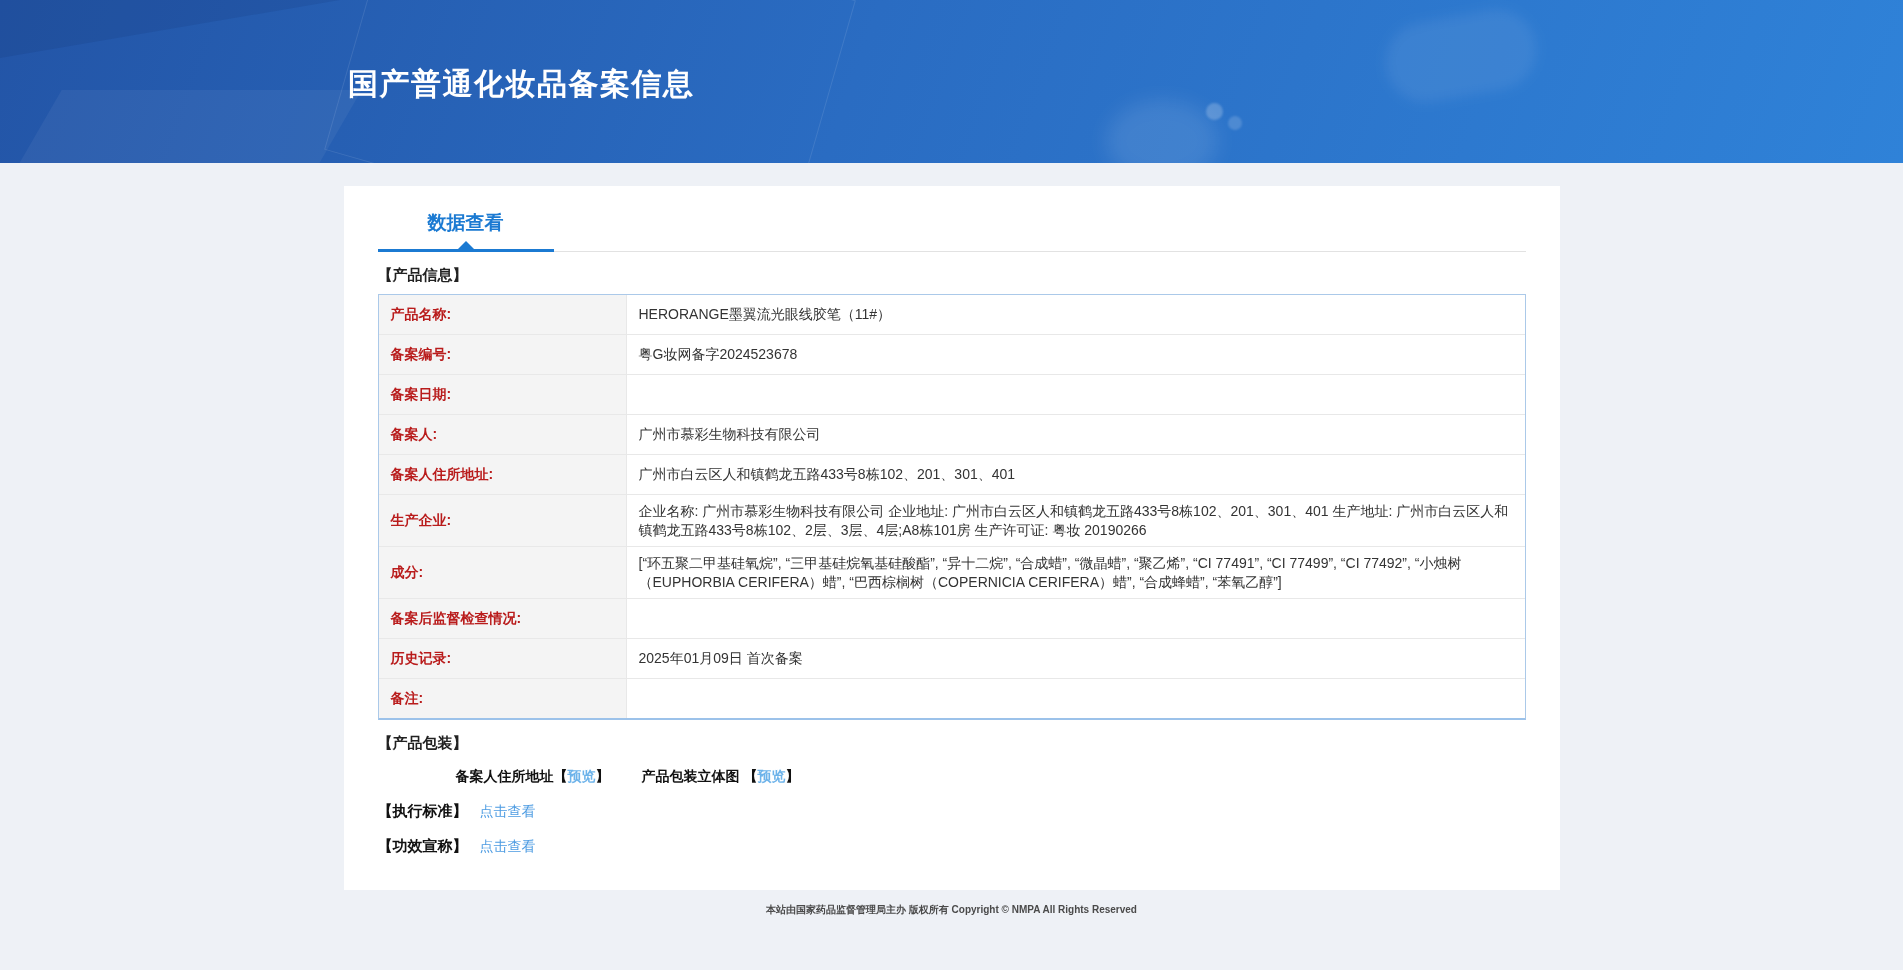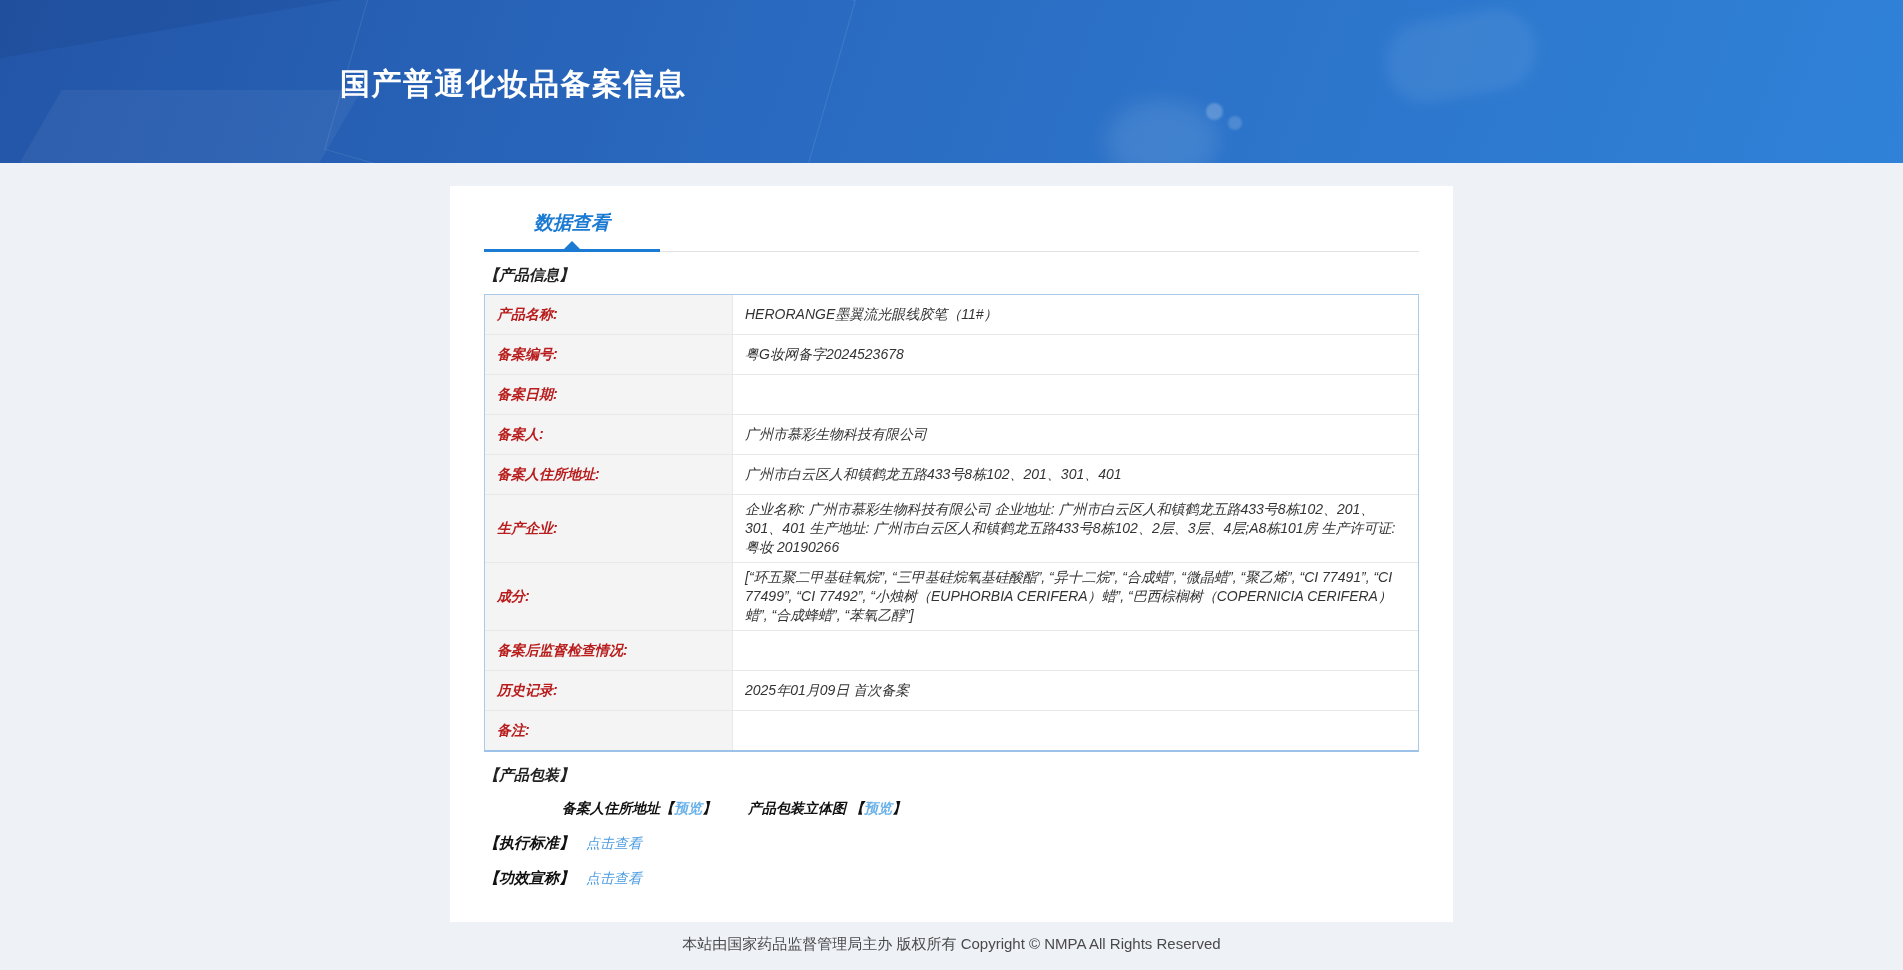--- a/index.html
+++ b/index.html
@@ -8,43 +8,43 @@
     background:#eef1f6;
     font-family:"Liberation Sans","DejaVu Sans",sans-serif;
     overflow:hidden;
   }
   
   .hero {
     position:relative; height:163px; overflow:hidden;
     background:linear-gradient(110deg,#2355a7 0%,#2a6cc2 45%,#2f82d8 100%);
   }
   .hero-title {
-    position:absolute; left:340px; top:64px;
+    position:absolute; left:348px; top:64px;
     color:#ffffff; font-size:30px; font-weight:bold; letter-spacing:1.5px;
   }
   .deco { position:absolute; pointer-events:none; }
   .deco-corner { top:0; left:0; width:340px; height:58px;
     background:rgba(8,25,80,.10); clip-path:polygon(0 0,100% 0,0 100%); }
   .deco-cube { left:355px; top:-70px; width:470px; height:290px;
     border:1px solid rgba(255,255,255,.10); transform:rotate(16deg); }
   .deco-tri { left:40px; top:90px; width:300px; height:75px;
     background:rgba(255,255,255,.05); transform:skewX(-30deg); }
   .deco-blob { left:1106px; top:100px; width:112px; height:82px;
     background:rgba(255,255,255,.10); border-radius:50%; filter:blur(10px); }
   .deco-dot1 { left:1206px; top:103px; width:17px; height:17px;
     background:rgba(255,255,255,.22); border-radius:50%; filter:blur(1px); }
   .deco-dot2 { left:1228px; top:116px; width:14px; height:14px;
     background:rgba(255,255,255,.16); border-radius:50%; filter:blur(1px); }
   .deco-pill { left:1385px; top:16px; width:152px; height:80px;
     background:rgba(255,255,255,.07); border-radius:42px;
     transform:rotate(-10deg); filter:blur(6px); }
   
   .card {
-    width:1003px; margin:23px auto 0; background:#ffffff;
-    padding:24px 34px 34px; min-height:704px;font-style:italic;
+    width:1216px; margin:23px auto 0; background:#ffffff;
+    padding:24px 34px 34px; min-height:704px;
   }
   .tabs { border-bottom:1px solid #e2e2e2; display:flex; }
   .tab {
     position:relative; width:176px; text-align:center;
     padding-bottom:13px; margin-bottom:-1px;
     border-bottom:3px solid #1b7ad2;
     color:#1b7ad2; font-size:19px; font-weight:bold; cursor:pointer;
   }
   .tab .tri {
     position:absolute; left:50%; transform:translateX(-50%); bottom:0;
@@ -69,21 +69,21 @@
   .trow.tall .tlabel, .trow.tall .tvalue { min-height:51px; }
   
   .pack-row { margin:15px 0 0 78px; display:flex; font-size:14px; color:#111; font-weight:bold; }
   .pack-item { white-space:pre; }
   .pack-item + .pack-item { margin-left:32px; }
   .preview-link { color:#6db3ea; text-decoration:none; font-weight:bold; cursor:pointer; }
   .link-row { margin-top:16px; display:flex; align-items:center; }
   .link-row .lbl { font-size:15px; font-weight:bold; color:#111; }
   .link-row .lnk { margin-left:12px; font-size:14px; color:#4c9be2; text-decoration:none; cursor:pointer; }
   
-  .footer { text-align:center; font-size:15px; color:#4a4a4a; margin-top:13px; }
+  .footer { text-align:center; font-size:10px; color:#4a4a4a; margin-top:13px;font-weight:bold; }
 </style>
 </head>
 <body>
 
 <div class="hero">
   <div class="deco deco-corner"></div>
   <div class="deco deco-cube"></div>
   <div class="deco deco-tri"></div>
   <div class="deco deco-blob"></div>
   <div class="deco deco-dot1"></div>

